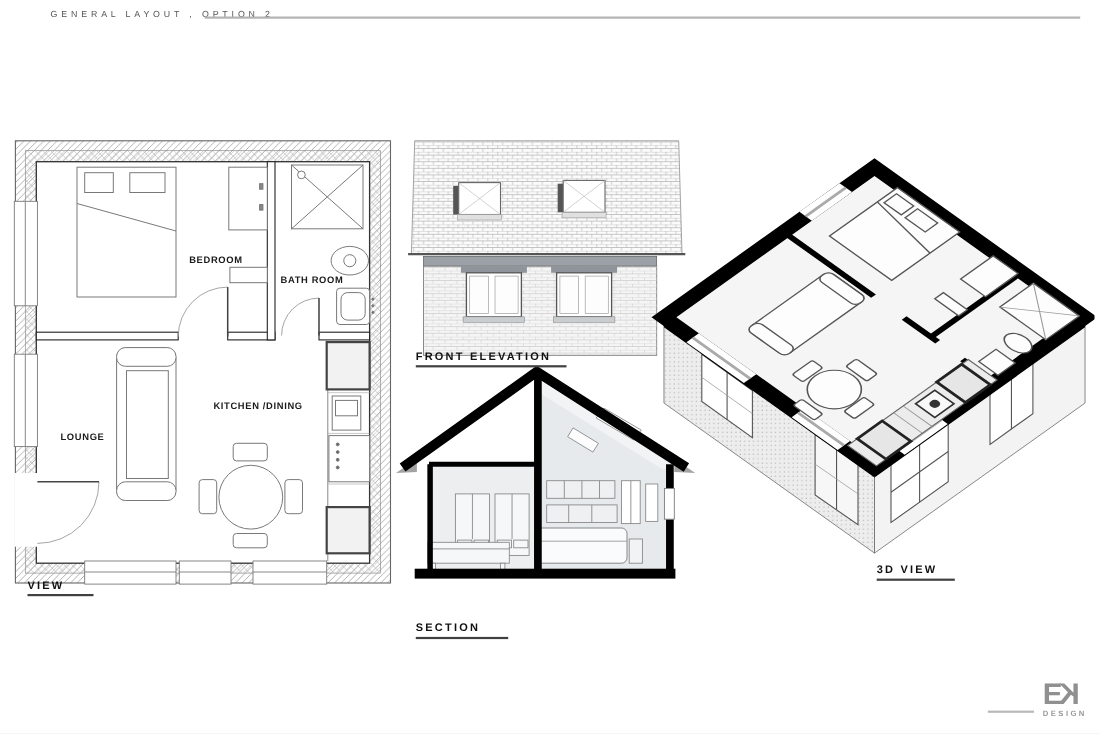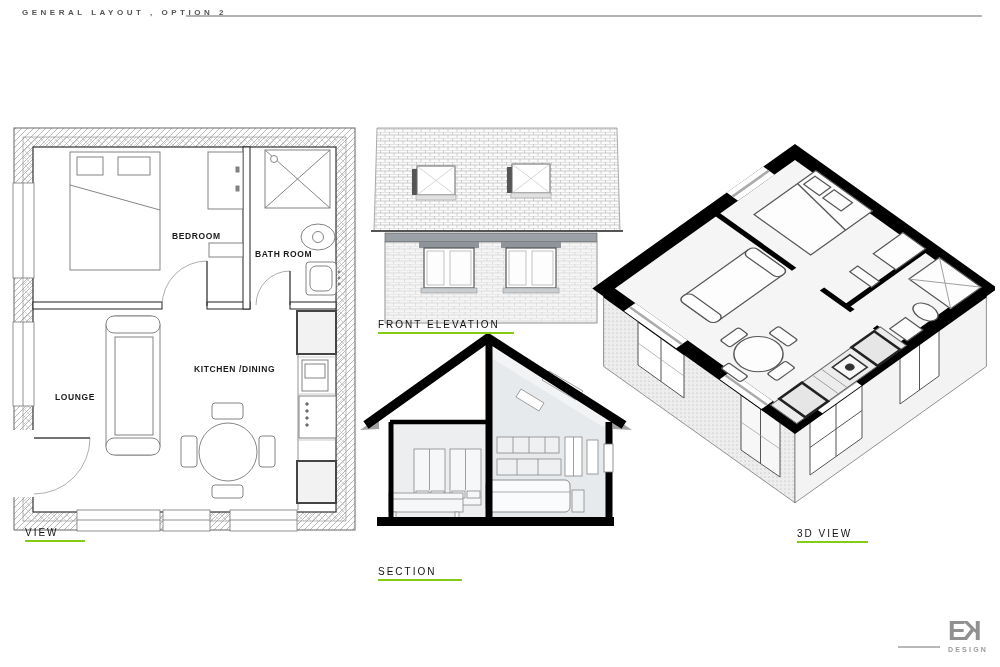--- a/index.html
+++ b/index.html
@@ -2,32 +2,32 @@
 <html><head>
 <meta charset="utf-8">
 <style>
   html,body{margin:0;padding:0;background:#e8e8e8;}
   #sheet{
     position:relative;width:1000px;height:667px;background:#ffffff;
     font-family:"Liberation Sans",sans-serif;overflow:hidden;margin:0 auto;
   }
   .abs{position:absolute;}
   #sheet-title{
-    left:22px;top:8px;font-size:8px;font-weight:bold;letter-spacing:3.5px;
+    left:46px;top:8px;font-size:8px;font-weight:normal;letter-spacing:3.5px;
     color:#555;white-space:nowrap;
   }
   #title-rule{left:186px;top:15px;width:796px;height:2px;background:#b3b3b3;}
   .dwg-label{
-    font-size:10px;font-weight:normal;letter-spacing:2px;color:#111;
-    border-bottom:2px solid #84cc16;padding:0 26px 2px 0;white-space:nowrap;
+    font-size:10px;font-weight:bold;letter-spacing:2px;color:#111;
+    border-bottom:2px solid #404040;padding:0 26px 2px 0;white-space:nowrap;
   }
   #plan-label{left:25px;top:527px;}
   #elev-label{left:378px;top:319px;padding-right:14px;}
   #sect-label{left:378px;top:529px;margin-top:37px;}
-  #v3d-label{left:797px;top:528px;padding-right:16px;}
+  #v3d-label{left:797px;top:513px;padding-right:16px;}
   svg{display:block;}
   svg text{font-family:"Liberation Sans",sans-serif;font-weight:bold;fill:#1a1a1a;}
   .room-lbl{font-size:8.5px;letter-spacing:0.6px;}
   #logo{left:948px;top:618px;width:46px;text-align:left;color:#909090;line-height:1;}
   #logo-main{font-size:27px;font-weight:bold;letter-spacing:-2px;display:flex;}
   #logo-main .k{display:inline-block;transform:scaleX(-1);}
   #logo-sub{font-size:7px;font-weight:bold;letter-spacing:2.2px;color:#9a9a9a;margin-top:1px;}
   #logo-rule{left:898px;top:646px;width:42px;height:2px;background:#b9b9b9;}
 </style>
 </head>

